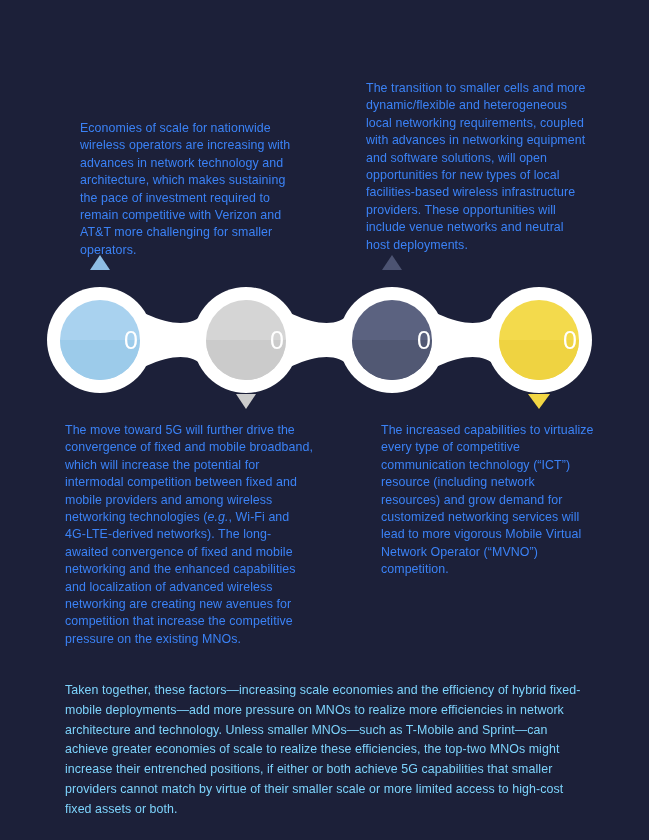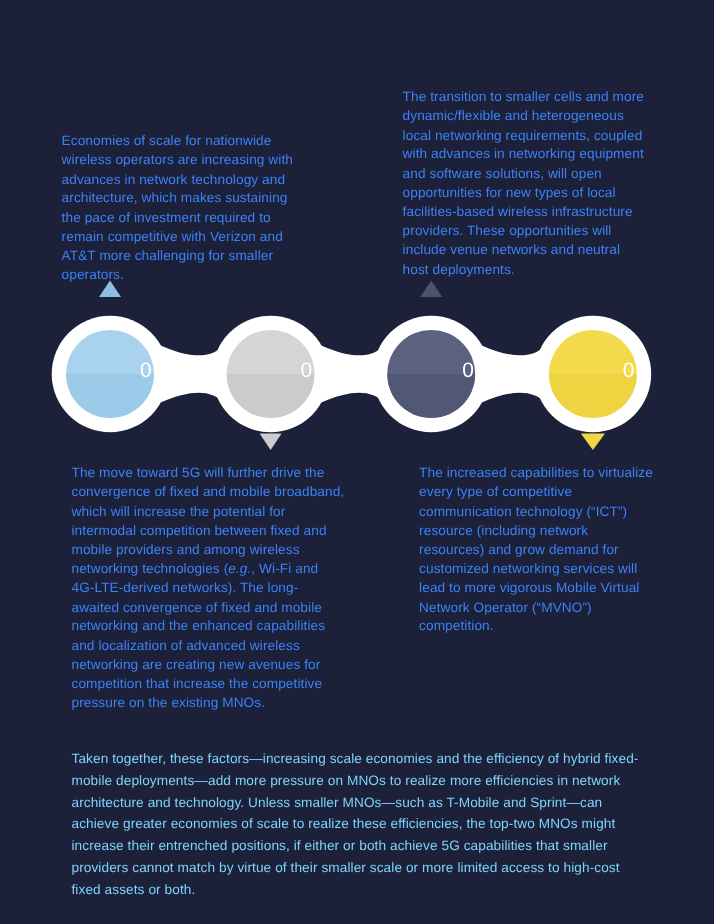--- a/index.html
+++ b/index.html
@@ -27,21 +27,21 @@
   
   .tblock {
     position: absolute;
     font-size: 12.4px;
     line-height: 17.4px;
     color: #3b82f6;
     letter-spacing: 0.08px;
   }
   .tblock em { }
 
-  #block-01-text { left: 56px;  top: 120px; width: 218px; }
+  #block-01-text { left: 80px;  top: 120px; width: 218px; }
   #block-02-text { left: 366px; top: 80px;  width: 222px; }
   #block-03-text { left: 65px;  top: 422px; width: 248px; }
   #block-04-text { left: 381px; top: 422px; width: 215px; }
 
   #summary-text {
     position: absolute;
     left: 65px;
     top: 681px;
     width: 520px;
     font-size: 12.4px;
@@ -55,21 +55,21 @@
     position: absolute;
     left: 40px;
     top: 243px;
     width: 572px;
     height: 175px;
   }
   #chain-graphic svg { display:block; width:572px; height:175px; }
 
   .num-label {
     position: absolute;
-    font-size: 19px;
+    font-size: 25px;
     font-weight: 300;
     color: #ffffff;
     letter-spacing: 1.2px;
     text-align: center;
     width: 60px;
     line-height: 1;
   }
   #num-01 { left: 69px;  top: 85px; }
   #num-02 { left: 215px; top: 85px; }
   #num-03 { left: 362px; top: 85px; }

